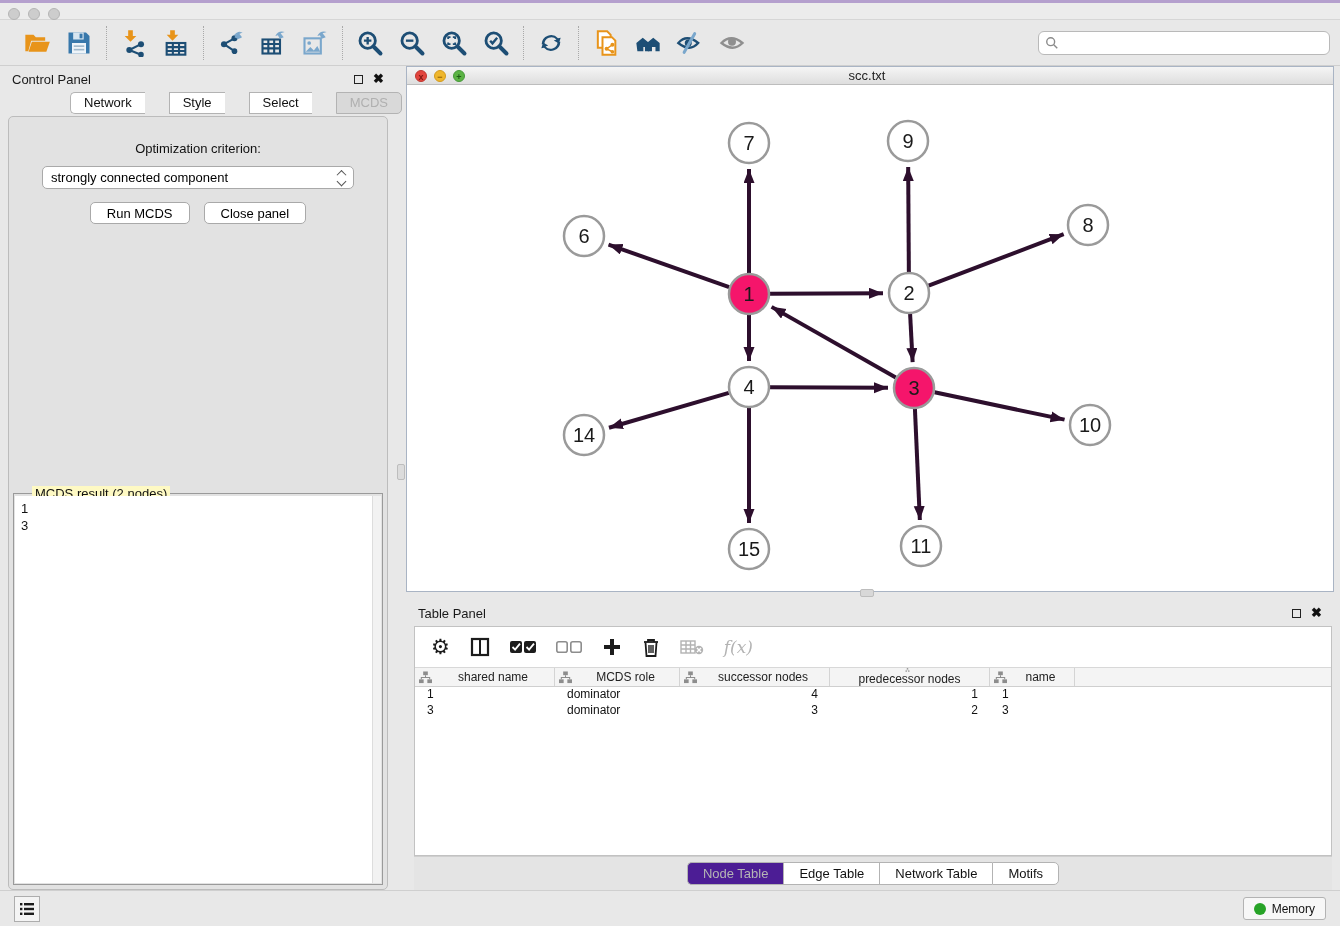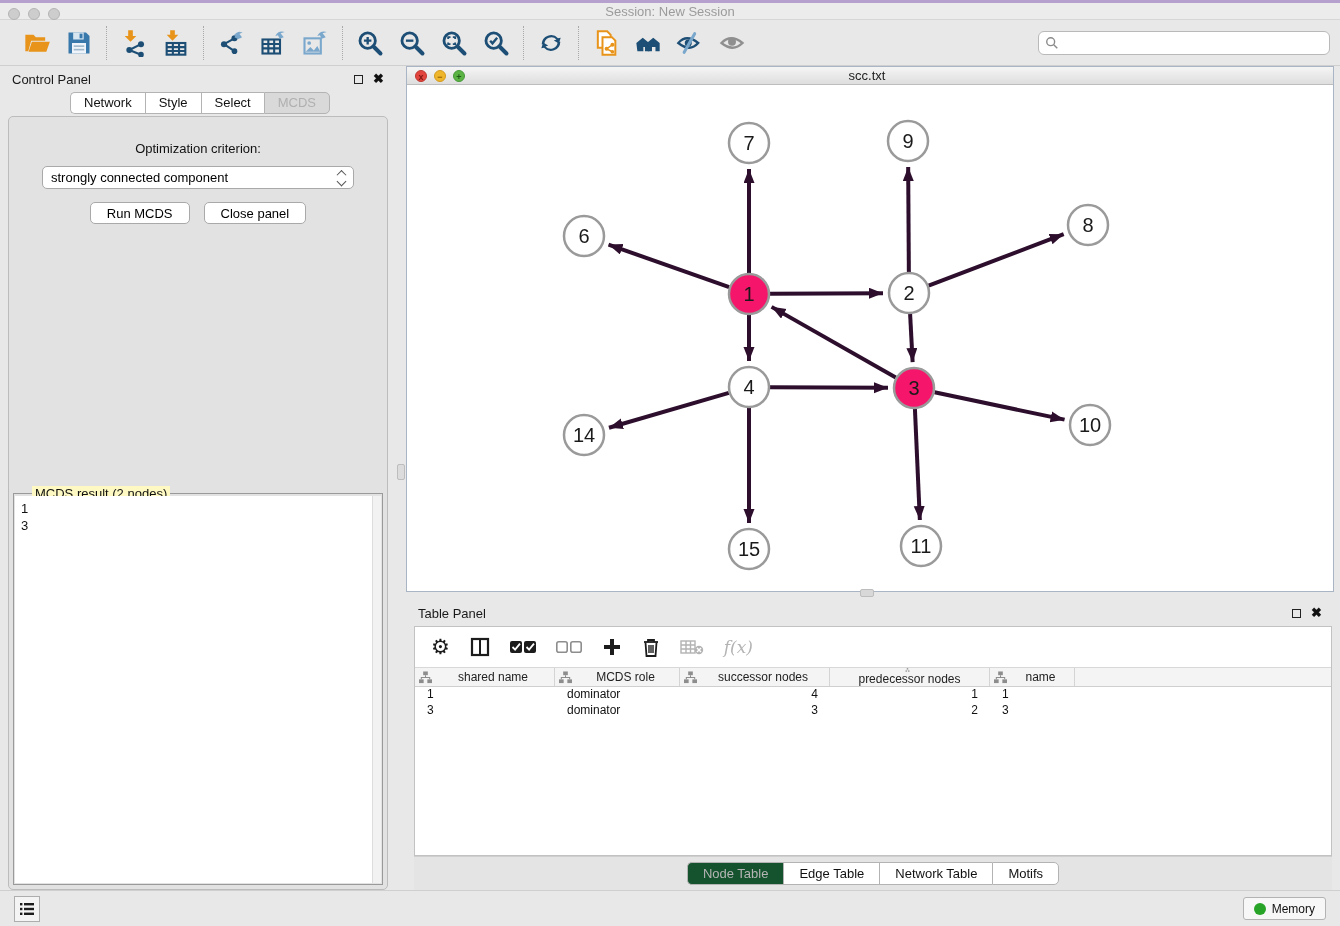--- a/index.html
+++ b/index.html
@@ -27,21 +27,21 @@
   .v-divider { width:10px; position:relative; }
   .v-divider .handle { position:absolute; left:1px; top:398px; width:8px; height:16px; background:#dcdcdc; border:1px solid #bdbdbd; border-radius:2px;}
   .right-col { width:934px; display:flex; flex-direction:column; padding-right:6px; }
 
   
   .cp-header { height:26px; display:flex; align-items:center; padding:0 12px; }
   .panel-title { font-size:13px; color:#1a1a1a; }
   .panel-ctrls { margin-left:auto; display:flex; gap:10px; align-items:center; }
   .float-box { width:9px; height:9px; border:1.5px solid #222; display:inline-block; }
   .close-x { font-size:13px; font-weight:bold; color:#111; line-height:10px; cursor:pointer;}
-  .cp-tabs { position:relative; z-index:2; margin-left:70px; height:22px; display:flex; }
+  .cp-tabs { position:relative; z-index:2; margin-left:70px; height:22px; display:flex;gap:24px; }
   .cp-tab { font-size:13px; padding:2px 13px; background:#fff; border:1px solid #b3b3b3; border-right:none; color:#111; cursor:pointer; }
   .cp-tab:first-child { border-top-left-radius:5px; border-bottom-left-radius:5px;}
   .cp-tab.last { border-right:1px solid #b3b3b3; border-top-right-radius:5px; border-bottom-right-radius:5px;}
   .cp-tab.active { background:#d9d9d9; color:#b0b0b0; }
   .cp-inset { position:absolute; left:8px; right:8px; top:51px; bottom:0px; background:#e2e2e2; border:1px solid #bcbcbc; border-radius:5px; margin-top:-1px; }
   .opt-label { text-align:center; font-size:13px; color:#111; margin-top:24px; }
   .opt-select { margin:10px auto 0 auto; width:312px; height:23px; background:#fff; border:1px solid #a9a9a9; border-radius:5px; display:flex; align-items:center; padding:0 8px; font-size:13px; cursor:pointer;}
   .opt-select .chevrons { margin-left:auto; display:flex; flex-direction:column; gap:1px; }
   .opt-select .chevrons i { width:7px; height:7px; border:solid #555; border-width:0 1.6px 1.6px 0; display:block;}
   .opt-select .chevrons i.up { transform:rotate(-135deg) translate(-1px,-1px); }
@@ -81,40 +81,39 @@
   .tp-table { flex:1; overflow:hidden; }
   .tp-head-row { display:flex; height:20px; background:#f4f4f4; border-top:1px solid #d8d8d8; border-bottom:1px solid #cfcfcf; }
   .tp-head-cell { display:flex; align-items:center; font-size:12px; color:#222; border-right:1px solid #d4d4d4; padding:0 4px; cursor:pointer;}
   .tp-head-cell .lbl { flex:1; text-align:center; }
   .tp-row { display:flex; height:16px; }
   .tp-cell { font-size:12px; color:#111; padding:0 12px; overflow:hidden; white-space:nowrap; }
   .tp-tabs-strip { height:34px; background:#e4e4e4; border-top:1px solid #cfcfcf; display:flex; align-items:center; justify-content:center; margin:0 2px 0 8px;}
   .tp-tab { font-size:13px; padding:3px 15px; background:#fff; border:1px solid #b3b3b3; border-right:none; color:#111; cursor:pointer;}
   .tp-tab:first-child { border-radius:5px 0 0 5px; }
   .tp-tab.last { border-right:1px solid #b3b3b3; border-radius:0 5px 5px 0; }
-  .tp-tab.active { background:#14532d; color:#b5b5b5; }
+  .tp-tab.active { background:#4c1d95; color:#b5b5b5; }
 
   
   .statusbar { height:36px; background:#e8e8e8; border-top:1px solid #cfcfcf; display:flex; align-items:center; padding:0 14px; }
   .list-btn { width:26px; height:26px; background:#f4f4f4; border:1px solid #adadad; display:flex; align-items:center; justify-content:center; cursor:pointer;}
   .memory-btn { margin-left:auto; height:23px; background:#f7f7f7; border:1px solid #b3b3b3; border-radius:3px; display:flex; align-items:center; gap:6px; padding:0 10px; font-size:12px; color:#111; cursor:pointer;}
   .memory-dot { width:12px; height:12px; border-radius:50%; background:#27a327; }
 
   svg text { font-family:"Liberation Sans", sans-serif; }
 </style>
 </head>
 <body>
 
 <div class="titlebar">
   <div class="traffic">
     <span></span>
     <span></span>
     <span></span>
   </div>
-  <div class="title-text">Session: New Session</div>
 </div>
 
 <div class="toolbar">
   <div class="tb-group">
     <div class="tbicon" title="Open Session">
       <svg viewBox="0 0 24 24">
           <path d="M2 5 h7 l2 2 h8 v3 H7 L4.5 19 H2 z" fill="#e8941a"></path>
           <path d="M7.6 11 H23 L20 19.5 H4.8 z" fill="#e8941a"></path>
         </svg>
     </div>

